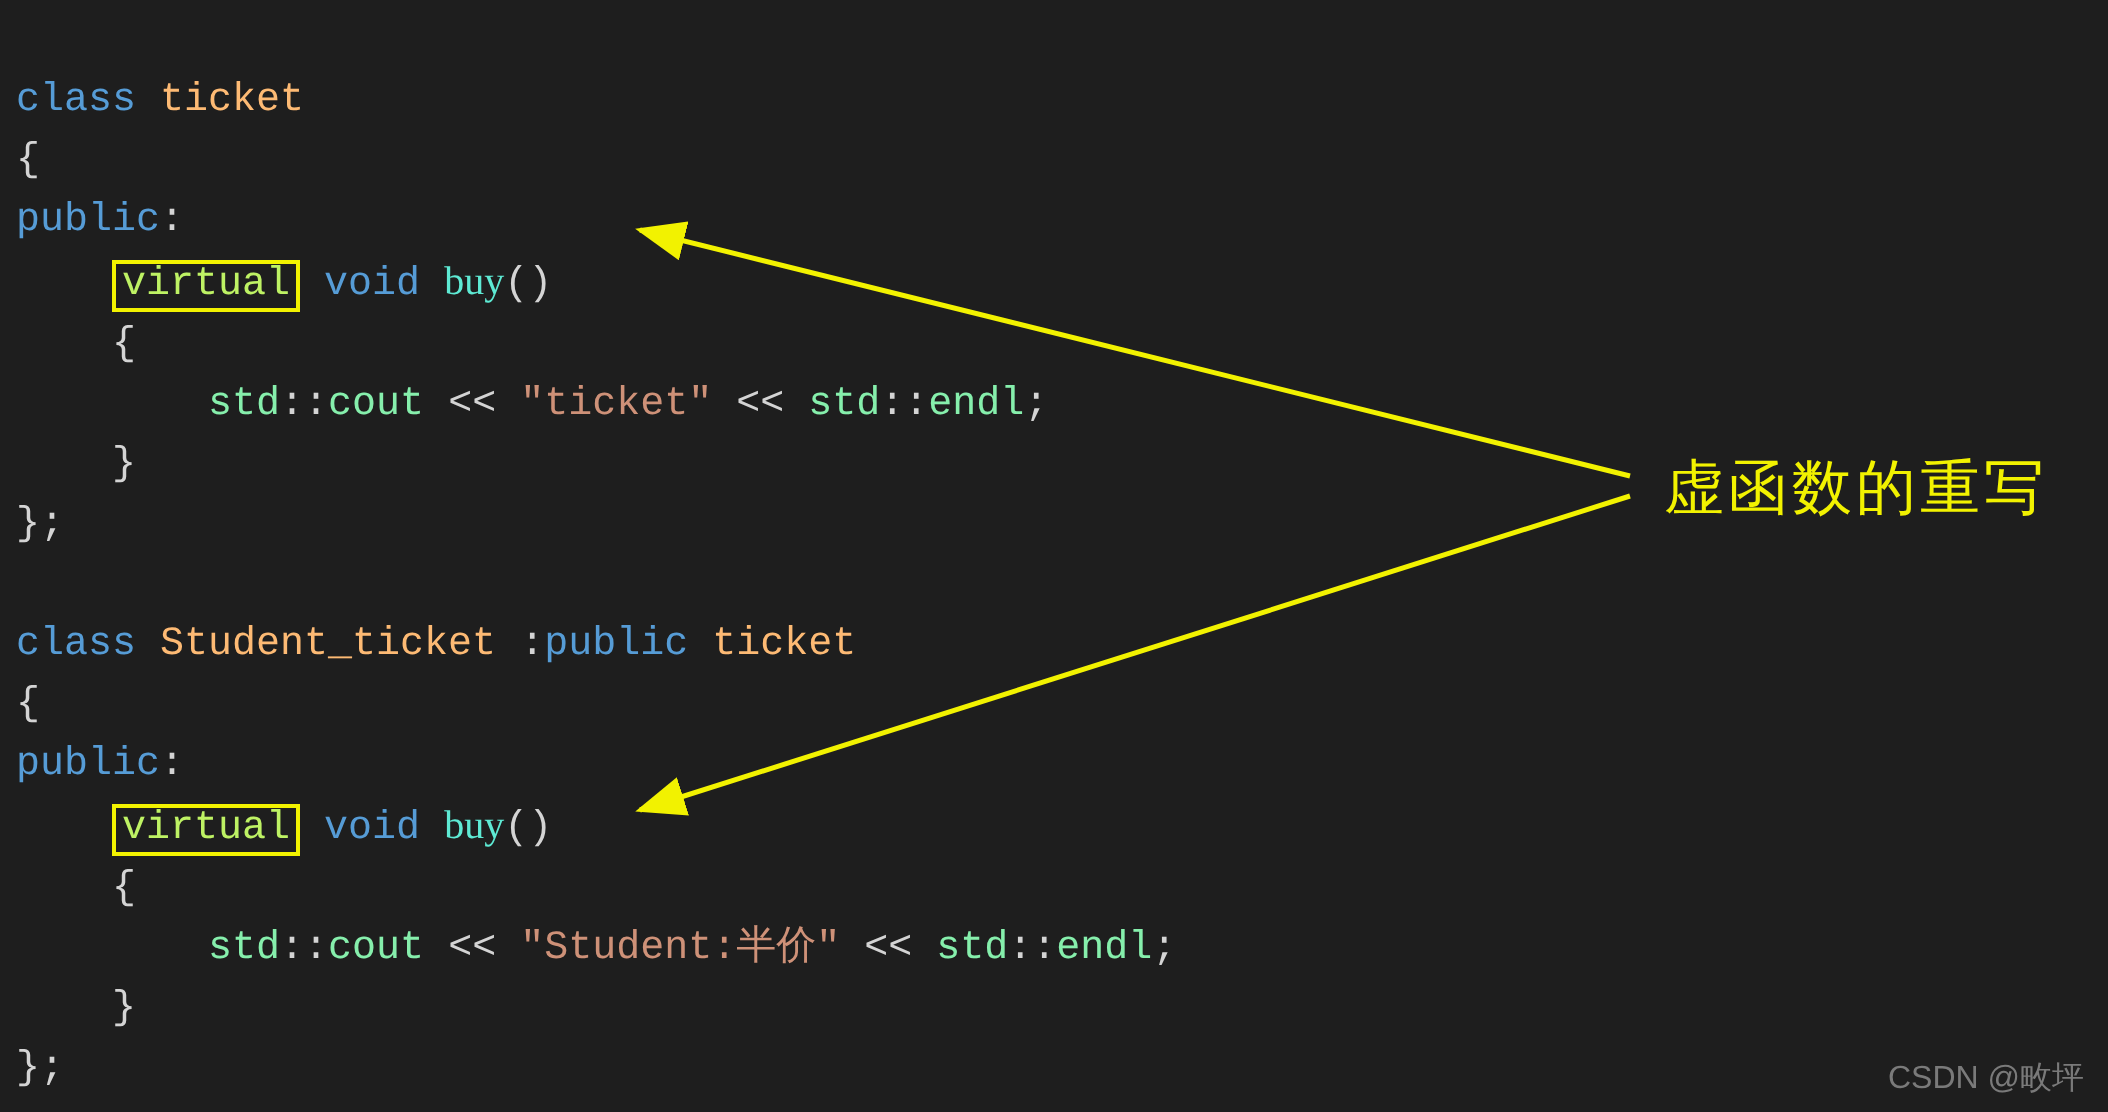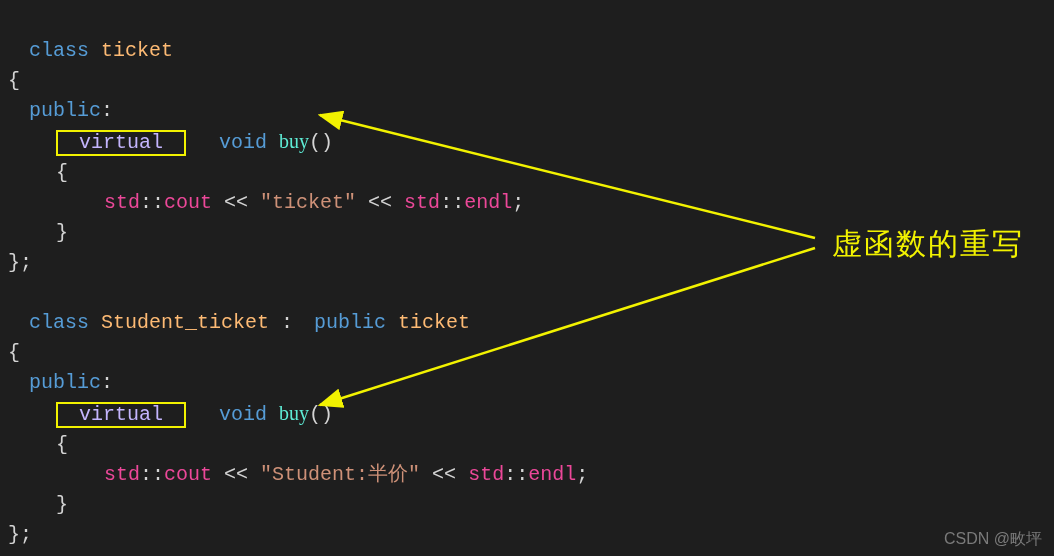--- a/index.html
+++ b/index.html
@@ -13,31 +13,31 @@
     color: #d4d4d4;
     overflow: hidden;
     position: relative;
   }
   .code-area {
     padding: 6px 0 0 8px;
     line-height: 30px;
     white-space: pre;
     position: relative;
   }
-  .kw-blue { color: #569cd6; margin-left: 21px; }
+  .kw-blue { color: #569cd6; }
   .type-green { color: #fdba74; }
   .func-yellow { color: #5eead4; font-family: Liberation Serif, serif; }
   .punc { color: #d4d4d4; }
   .str { color: #ce9178; }
-  .ns { color: #ec4899; }
+  .ns { color: #86efac; }
   .guide { color: #404040; }
   .virtual-box {
-    color: #c4b5fd;
+    color: #bef264;
     border: 2px solid #f2f200;
-    padding: 0 21px;
+    padding: 0 3px;
     display: inline-block;
     line-height: 22px;
   }
   #annotation-label {
     position: absolute;
     color: #f2f200;
     font-size: 30px;
     font-family: Liberation Sans, sans-serif;
     right: 30px;
     top: 224px;

